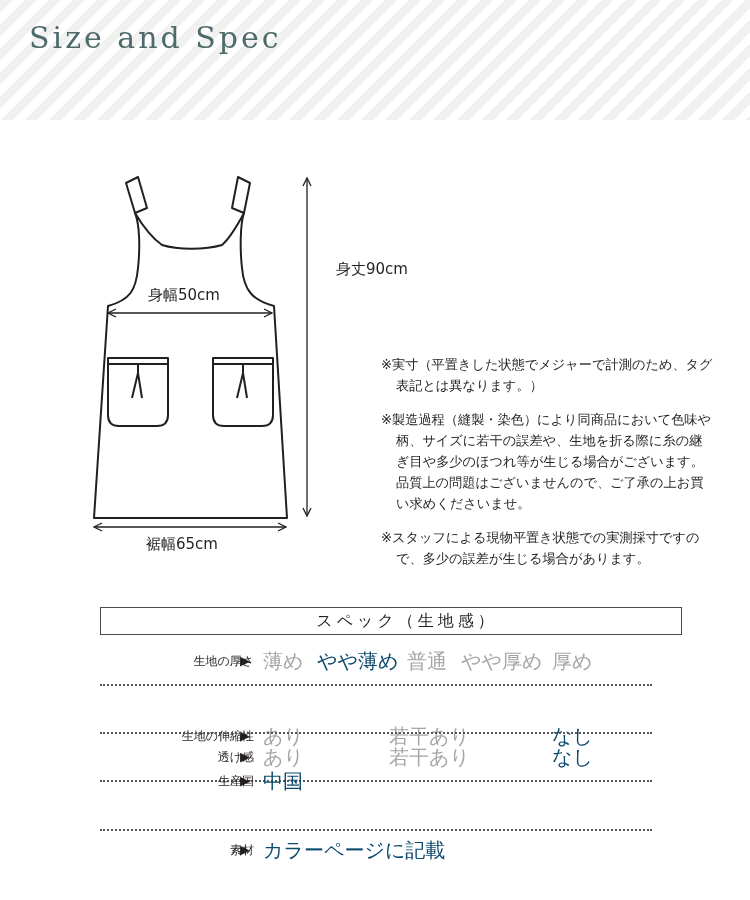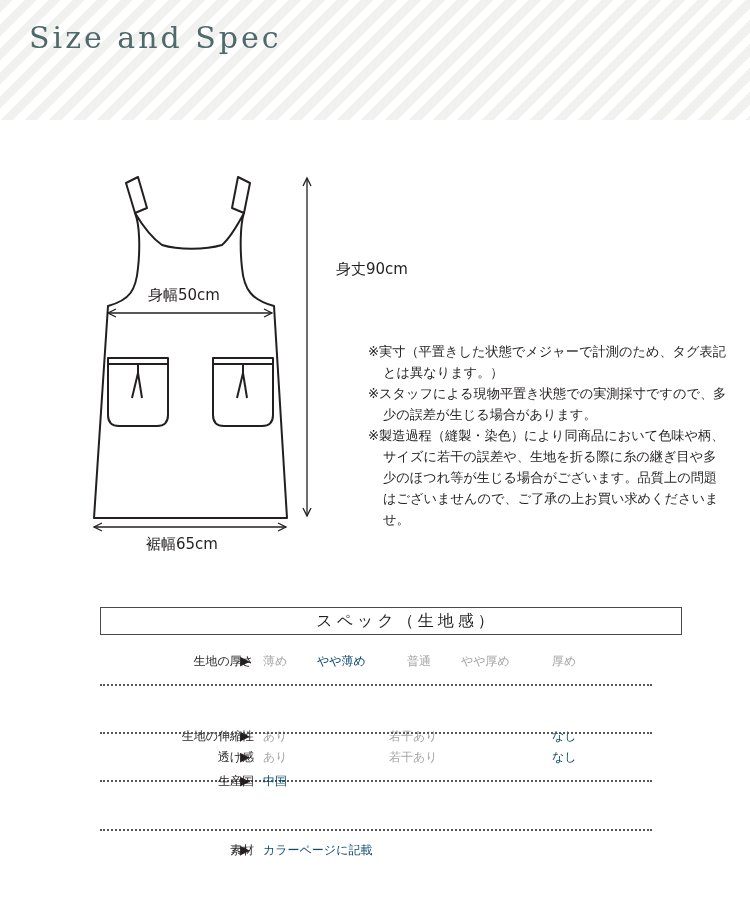--- a/index.html
+++ b/index.html
@@ -13,30 +13,30 @@
   }
   .header-title {
     position: absolute; left: 29px; top: 20px;
     font-family: "DejaVu Serif", serif; font-size: 30px; letter-spacing: 3px;
     color: #4f6a6b; font-weight: normal;
   }
   .diagram { position: absolute; left: 0; top: 120px; width: 750px; height: 460px; }
   .diagram svg { position: absolute; left: 0; top: 0; }
   .dim-label { position: absolute; font-size: 15px; color: #231f20; white-space: nowrap; }
   .notes { position: absolute; left: 368px; top: 341px; width: 360px; font-size: 13.2px; line-height: 21px; color: #231f20; }
-  .note { padding-left: 15px; text-indent: -15px; margin: 0; }
+  .note { padding-left: 15px; text-indent: -15px; margin: 13px; }
   .spec-title-box {
     position: absolute; left: 100px; top: 607px; width: 548px; height: 26px;
     border: 1.5px solid #4a4a4a; text-align: center; font-size: 16px; line-height: 26px;
     letter-spacing: 4px; color: #231f20; padding-left: 32px;
   }
   .spec-row { position: absolute; left: 100px; width: 552px; height: 48px; }
   .spec-label { position: absolute; right: 398px; top: 0; font-size: 12px; line-height: 36px; white-space: nowrap; }
   .spec-arrow { position: absolute; left: 140px; top: 0; font-size: 13px; line-height: 36px; color: #231f20; }
-  .spec-opt { position: absolute; top: 0; font-size: 12px; line-height: 36px; white-space: nowrap; }
+  .spec-opt { position: absolute; top: 0; font-size: 20px; line-height: 36px; white-space: nowrap; }
   .opt-off { color: #a6a6a6; }
   .opt-on { color: #0c4a6e; }
   .dots { position: absolute; left: 100px; width: 552px; height: 0; border-top: 2px dotted #555; }
 </style>
 </head>
 <body>
 
 <div class="header">
   <div class="header-title">Size and Spec</div>
 </div>
@@ -73,22 +73,22 @@
       <path d="M303,508 L307,516 L311,508"></path>
     </g>
   </svg>
   <div class="dim-label" style="left:148px; top:166px;">身幅50cm</div>
   <div class="dim-label" style="left:146px; top:415px;">裾幅65cm</div>
   <div class="dim-label" style="left:316px; top:140px;margin-left:20px;">身丈90cm</div>
 </div>
 
 <div class="notes">
   <p class="note">※実寸（平置きした状態でメジャーで計測のため、タグ表記とは異なります。）</p>
+  <p class="note">※製造過程（縫製・染色）により同商品において色味や柄、サイズに若干の誤差や、生地を折る際に糸の継ぎ目や多少のほつれ等が生じる場合がございます。品質上の問題はございませんので、ご了承の上お買い求めくださいませ。</p>
   <p class="note">※スタッフによる現物平置き状態での実測採寸ですので、多少の誤差が生じる場合があります。</p>
-  <p class="note">※製造過程（縫製・染色）により同商品において色味や柄、サイズに若干の誤差や、生地を折る際に糸の継ぎ目や多少のほつれ等が生じる場合がございます。品質上の問題はございませんので、ご了承の上お買い求めくださいませ。</p>
 </div>
 
 <div class="spec-title-box">スペック（生地感）</div>
 
 <div class="spec-row" style="top:643px;">
   <span class="spec-label">生地の厚さ</span>
   <span class="spec-arrow">▶</span>
   <span class="spec-opt opt-off" style="left:163px;">薄め</span>
   <span class="spec-opt opt-on" style="left:217px;">やや薄め</span>
   <span class="spec-opt opt-off" style="left:307px;">普通</span>

